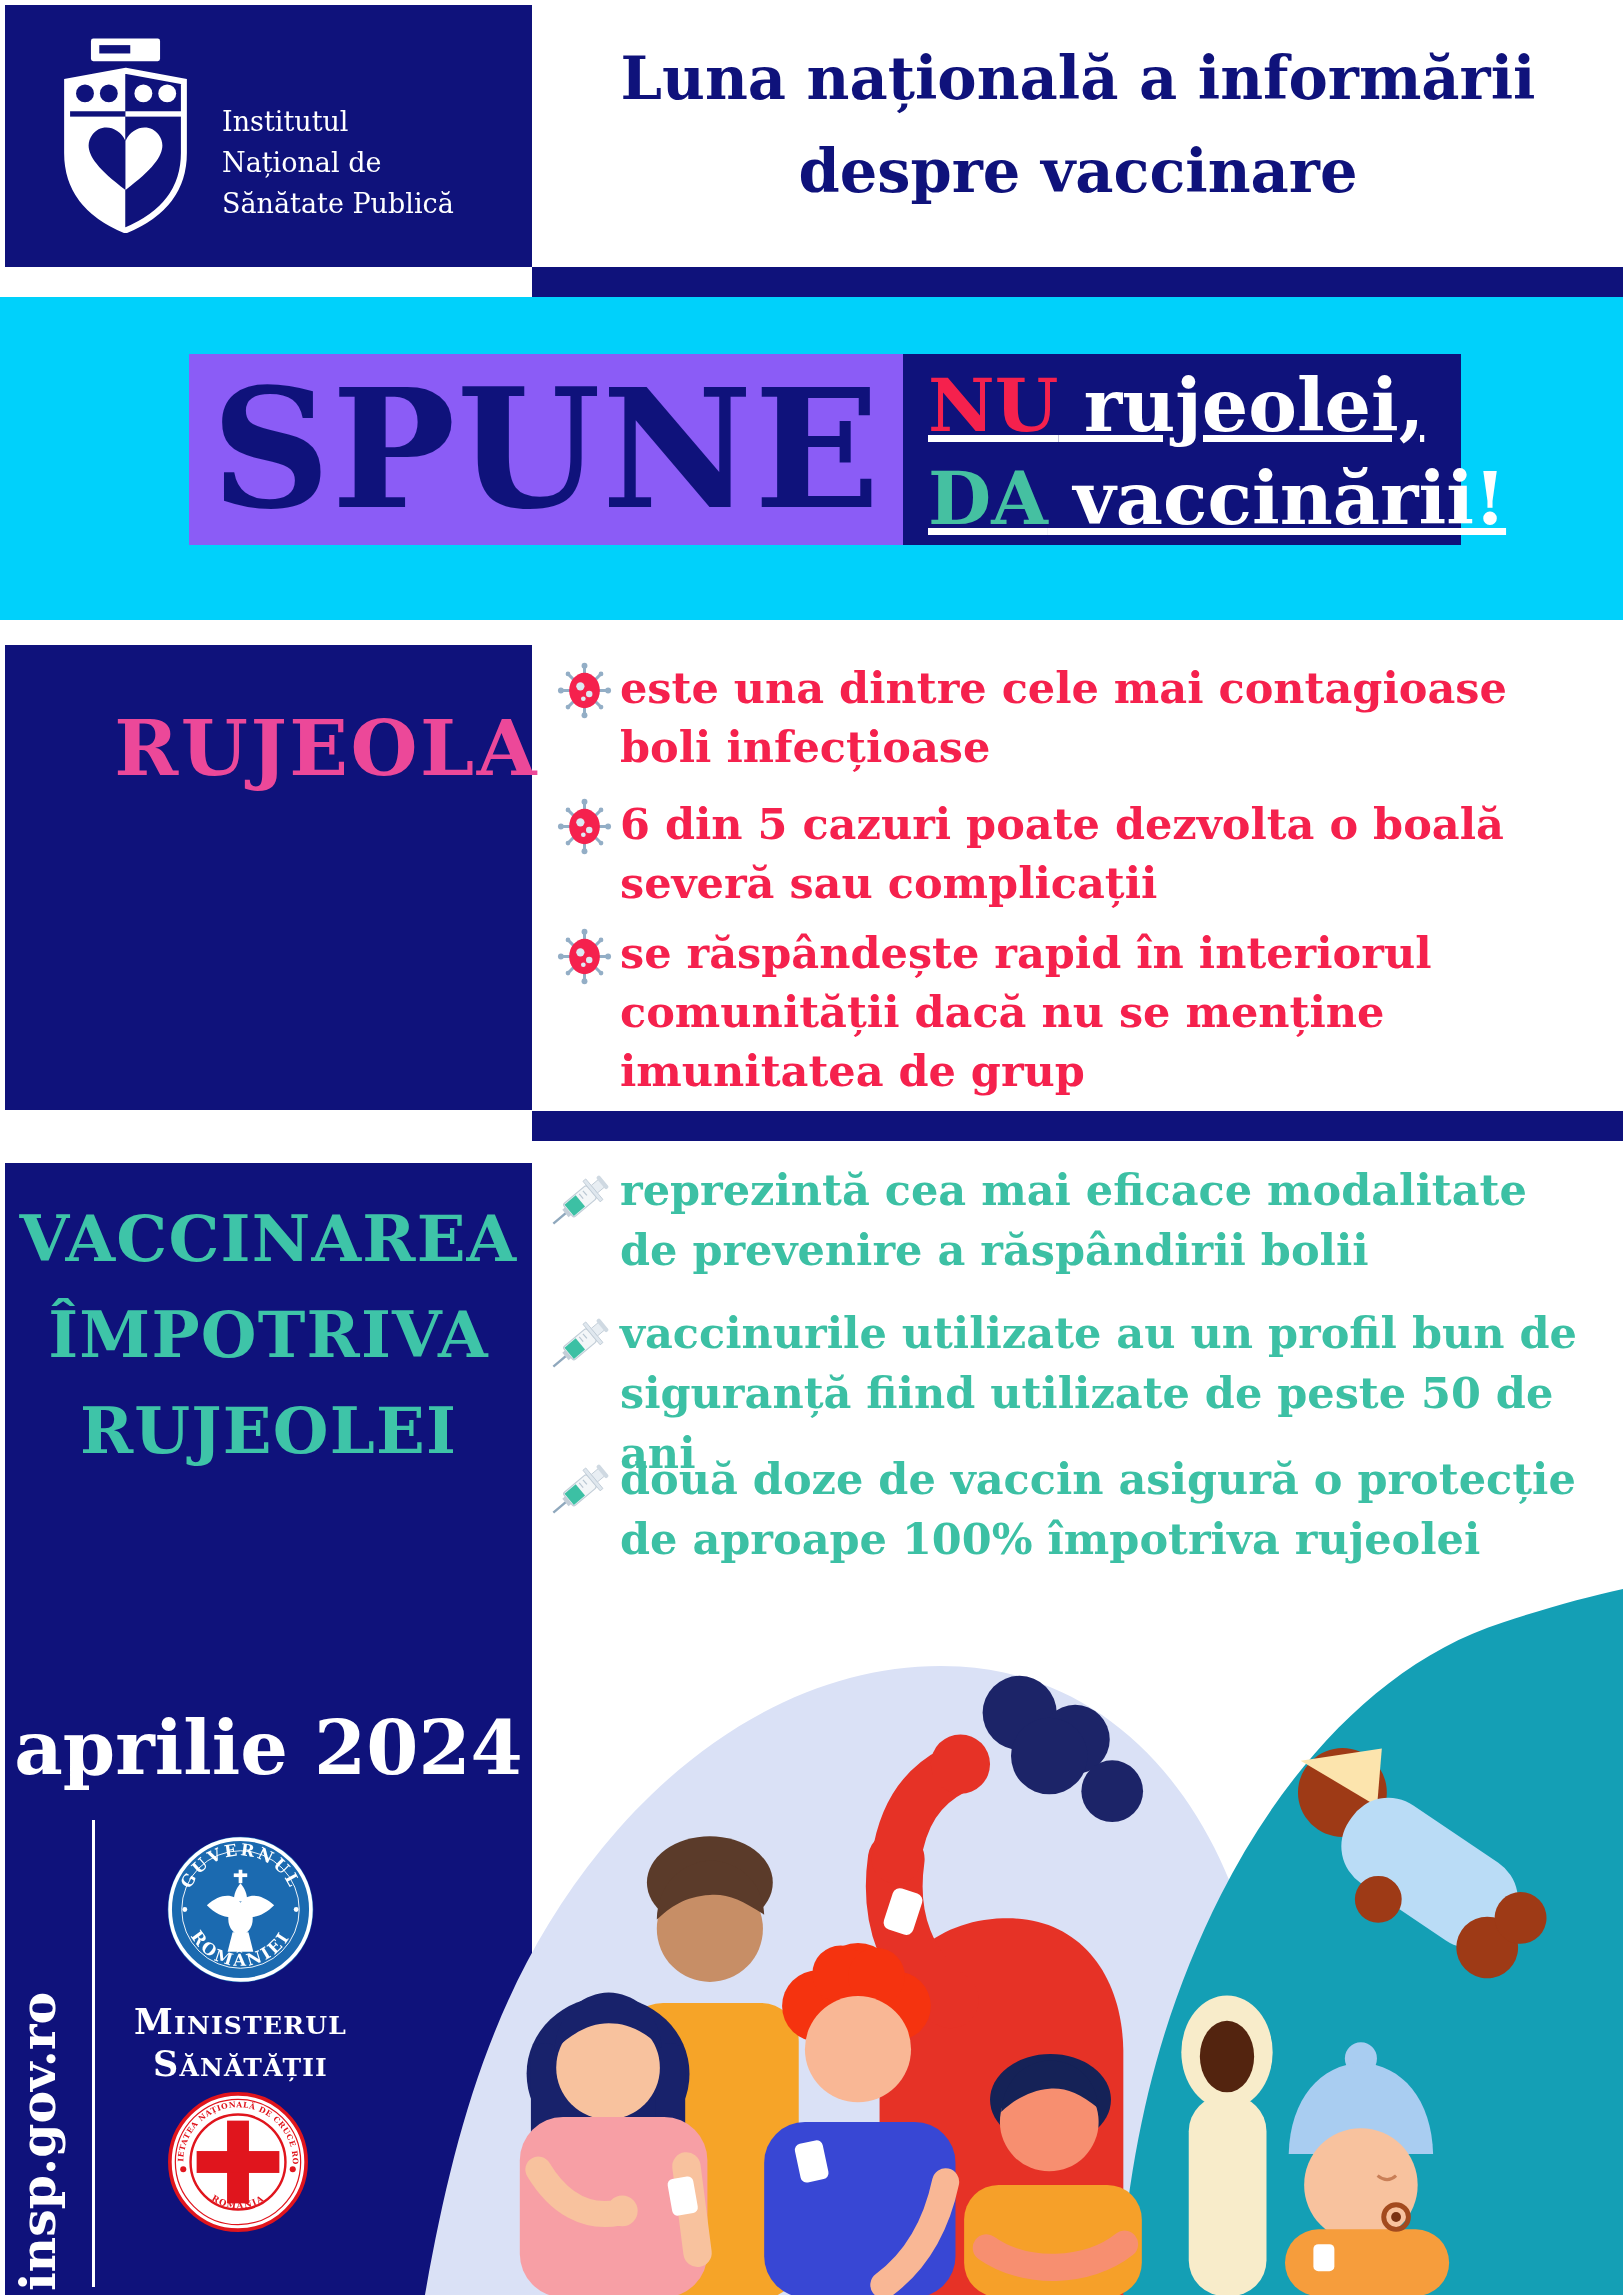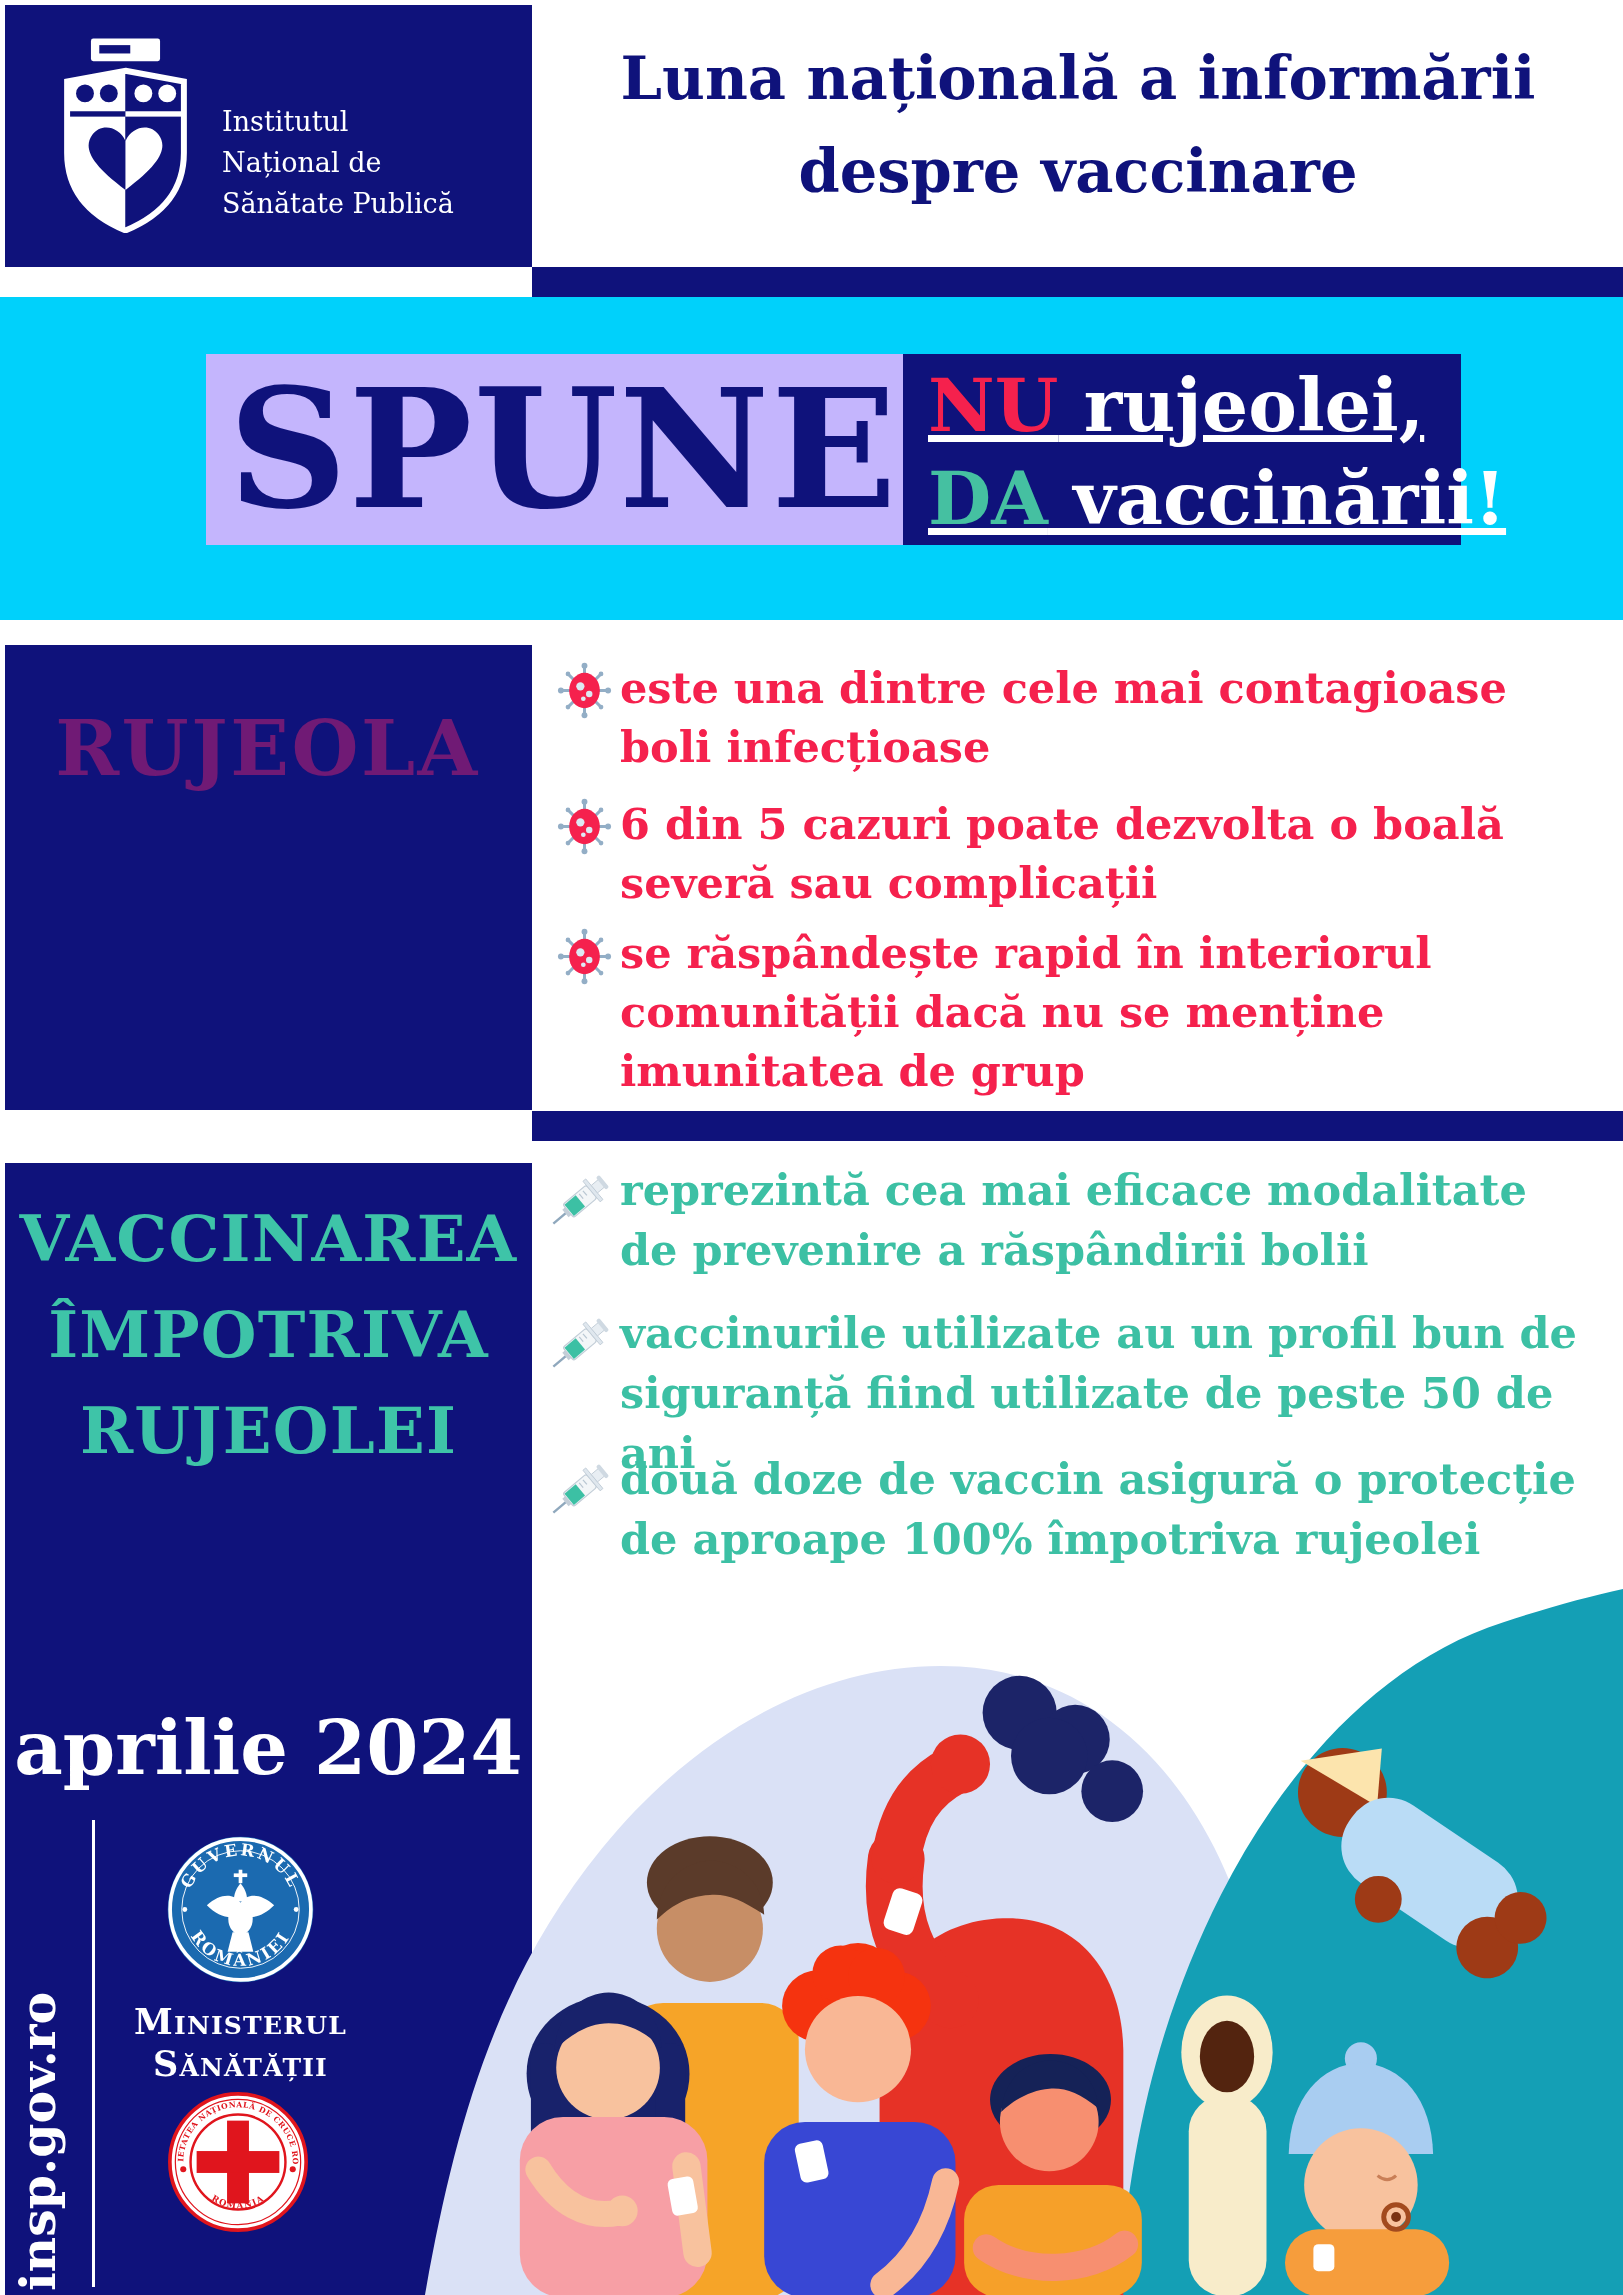--- a/index.html
+++ b/index.html
@@ -11,32 +11,32 @@
   .hdr-left{left:5px;top:5px;width:527px;height:262px;background:#0f127b;}
   .hdr-logo{left:54px;top:36px;width:143px;height:197px;}
   .hdr-name{left:217px;top:96px;width:290px;color:#ffffff;font-size:27px;line-height:41px;font-weight:400;}
   .hdr-right{left:532px;top:0;width:1092px;height:267px;background:#ffffff;}
   .hdr-title{left:532px;top:32px;width:1092px;text-align:center;color:#0f127b;
              font-weight:bold;font-size:59px;line-height:93px;}
   .strip-tr{left:532px;top:267px;width:1092px;height:30px;background:#0f127b;}
 
   
   .cyan{left:0;top:297px;width:1624px;height:323px;background:#00d1fb;}
-  .spune-box{left:206px;top:354px;width:714px;height:191px;background:#c4b5fd;}
+  .spune-box{left:189px;top:354px;width:714px;height:191px;background:#8b5cf6;}
   .spune{width:100%;text-align:center;color:#0f127b;font-weight:bold;font-size:165px;line-height:191px;letter-spacing:1.2px;}
   .nuda-box{left:903px;top:354px;width:558px;height:191px;background:#0f127b;color:#ffffff;
             font-weight:bold;font-size:73px;text-decoration:underline;}
   .nuda-line{padding-left:25px;line-height:93px;white-space:nowrap;}
   .nuda-line:first-child{padding-top:5px;}
   .acc-red{color:#f5214d;}
   .acc-teal{color:#45c0a1;}
 
   
   .ruj-box{left:5px;top:645px;width:527px;height:465px;background:#0f127b;}
-  .ruj-title{left:4px;top:703px;width:527px;text-align:center;color:#701a75;
+  .ruj-title{left:12px;top:703px;width:527px;text-align:right;color:#ec4899;
              font-weight:bold;font-size:77px;letter-spacing:2.5px;}
   .bullet-text{color:#f5214d;font-weight:bold;font-size:43px;line-height:59px;width:950px;left:620px;}
   .b1{top:659px;} .b2{top:795px;} .b3{top:924px;}
   .vicon{width:59px;height:59px;left:555px;}
   .vi1{top:661px;} .vi2{top:797px;} .vi3{top:927px;}
 
   
   .strip-mid{left:532px;top:1111px;width:1092px;height:30px;background:#0f127b;}
 
   

